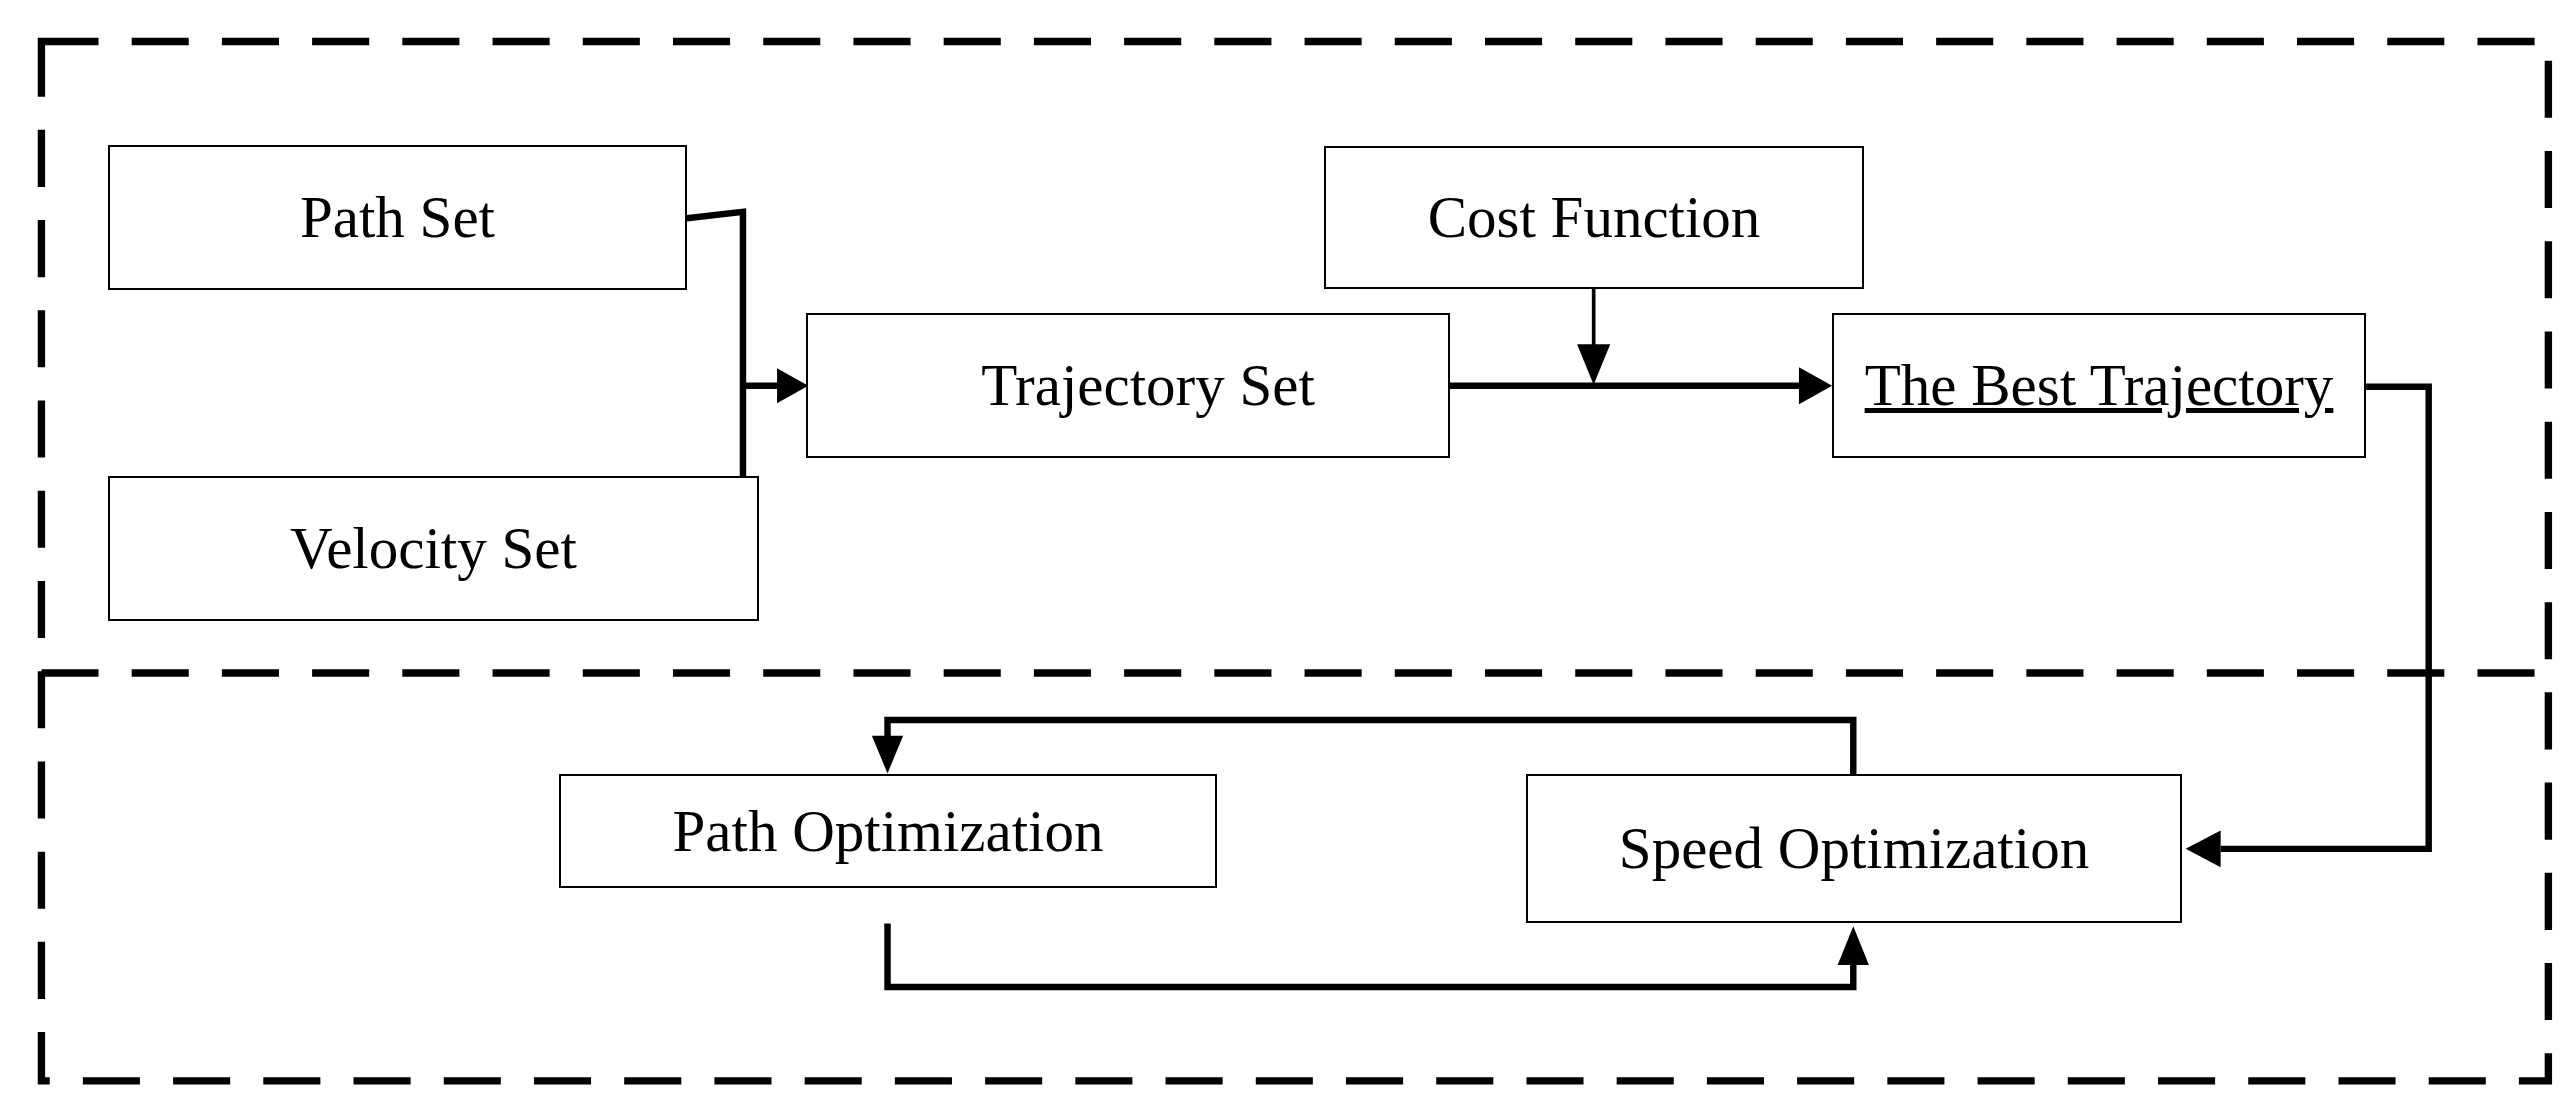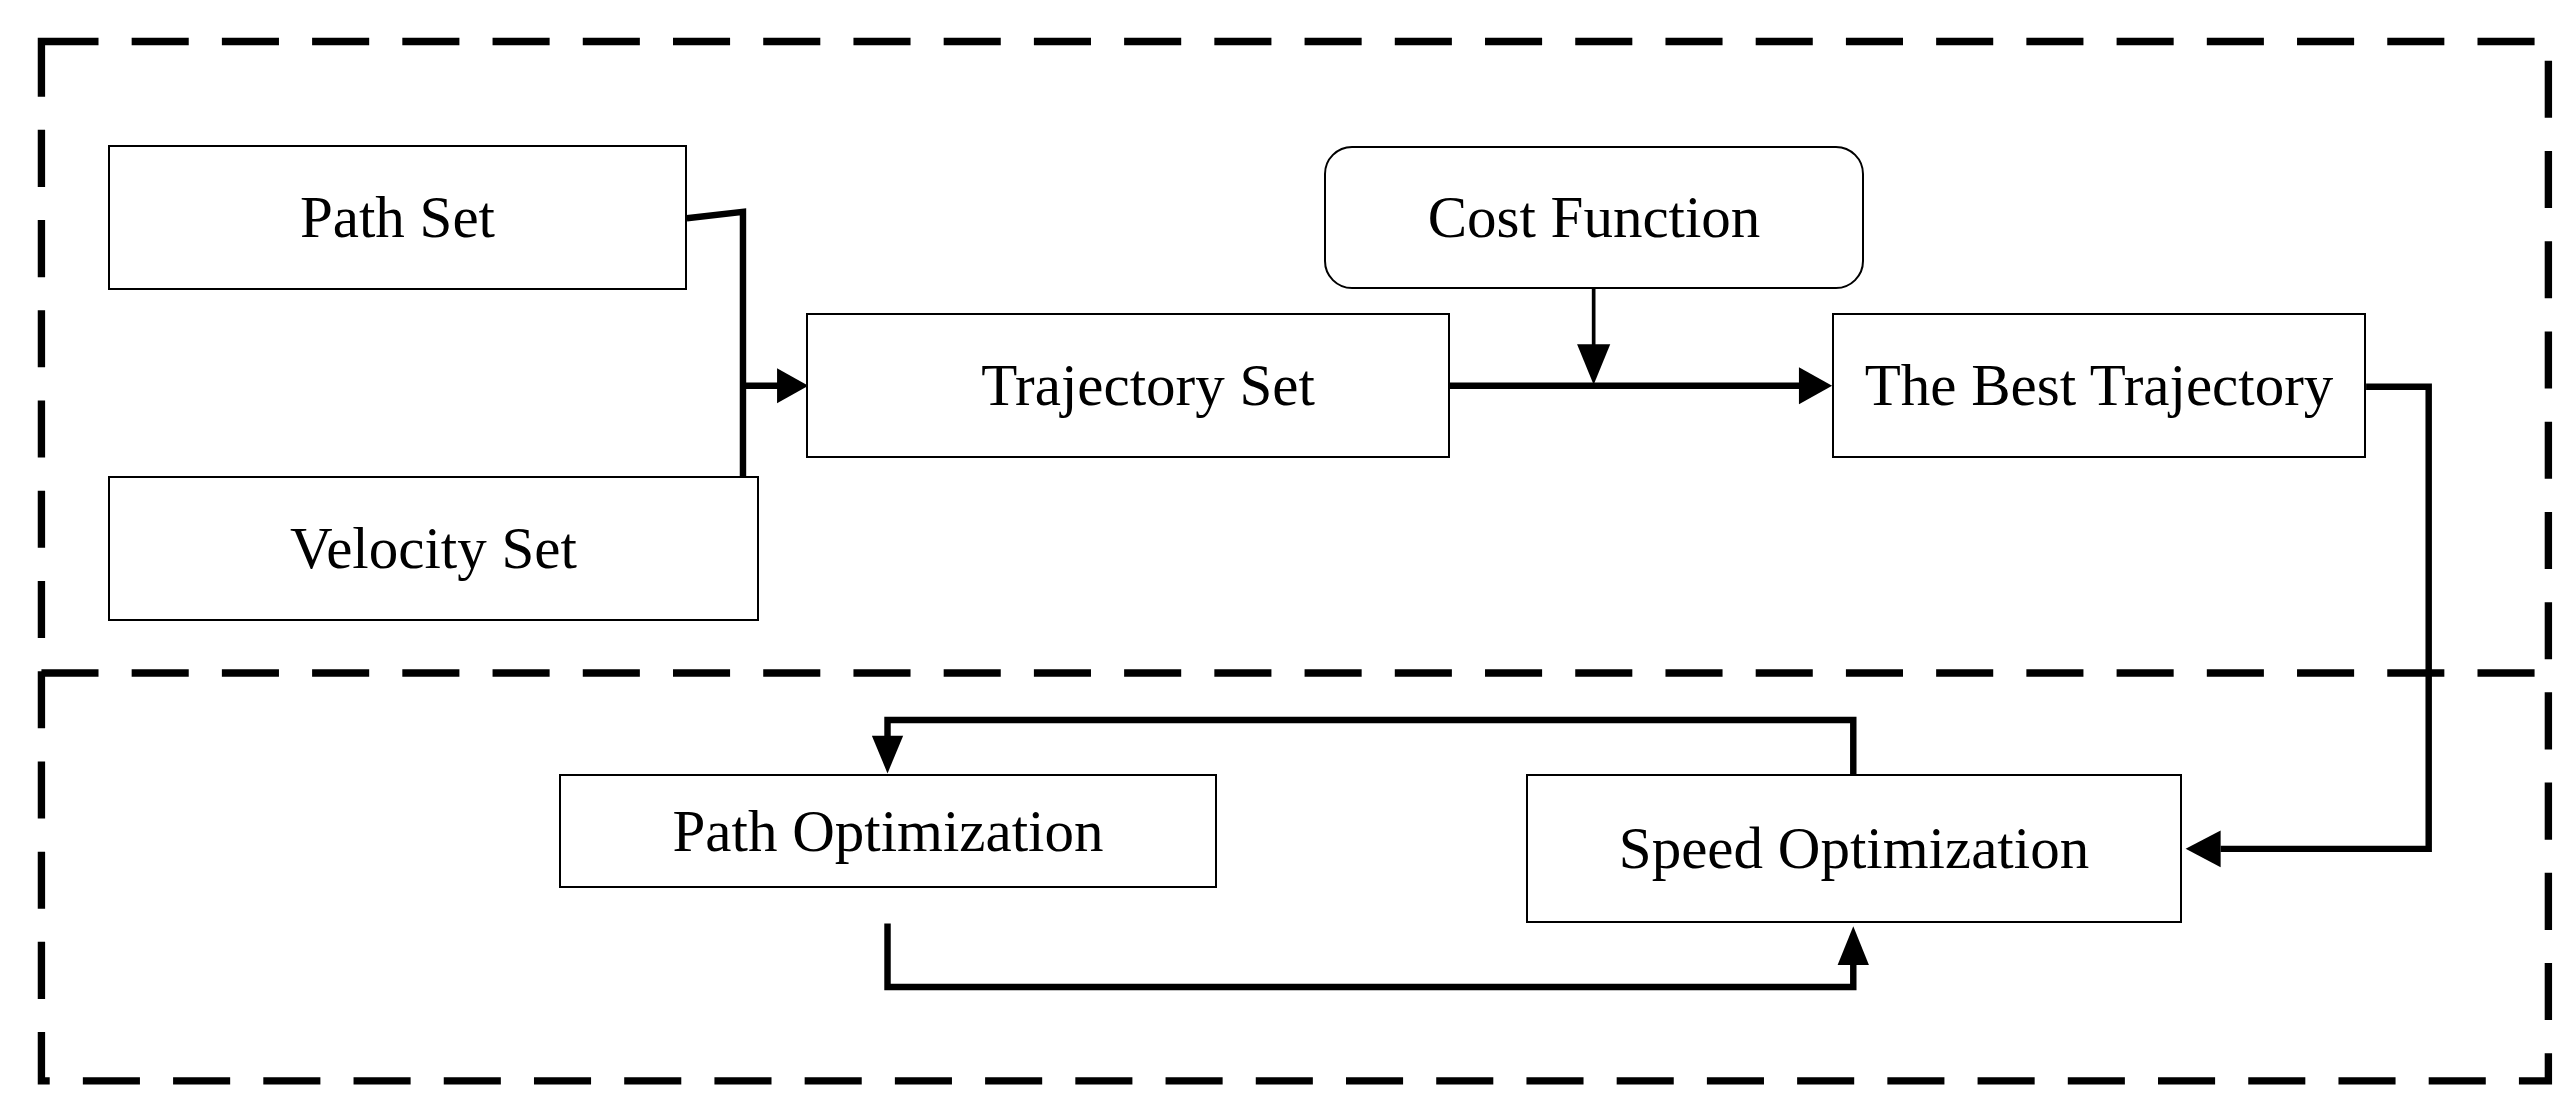--- a/index.html
+++ b/index.html
@@ -70,25 +70,25 @@
   </div>
 
   <div class="node" style="left:108px; top:476px; width:651px; height:145px;">
     <span>Velocity Set</span>
   </div>
 
   <div class="node" style="left:806px; top:313px; width:644px; height:145px;padding-left:40px;">
     <span>Trajectory Set</span>
   </div>
 
-  <div class="node" style="left:1324px; top:146px; width:540px; height:143px;border-radius:28px;">
+  <div class="node" style="left:1324px; top:146px; width:540px; height:143px;">
     <span>Cost Function</span>
   </div>
 
-  <div class="node" style="left:1832px; top:313px; width:534px; height:145px;">
+  <div class="node" style="left:1832px; top:313px; width:534px; height:145px;text-decoration:underline;">
     <span>The Best Trajectory</span>
   </div>
 
   <div class="node" style="left:559px; top:774px; width:658px; height:114px;">
     <span>Path Optimization</span>
   </div>
 
   <div class="node" style="left:1526px; top:774px; width:656px; height:149px;">
     <span>Speed Optimization</span>
   </div>

